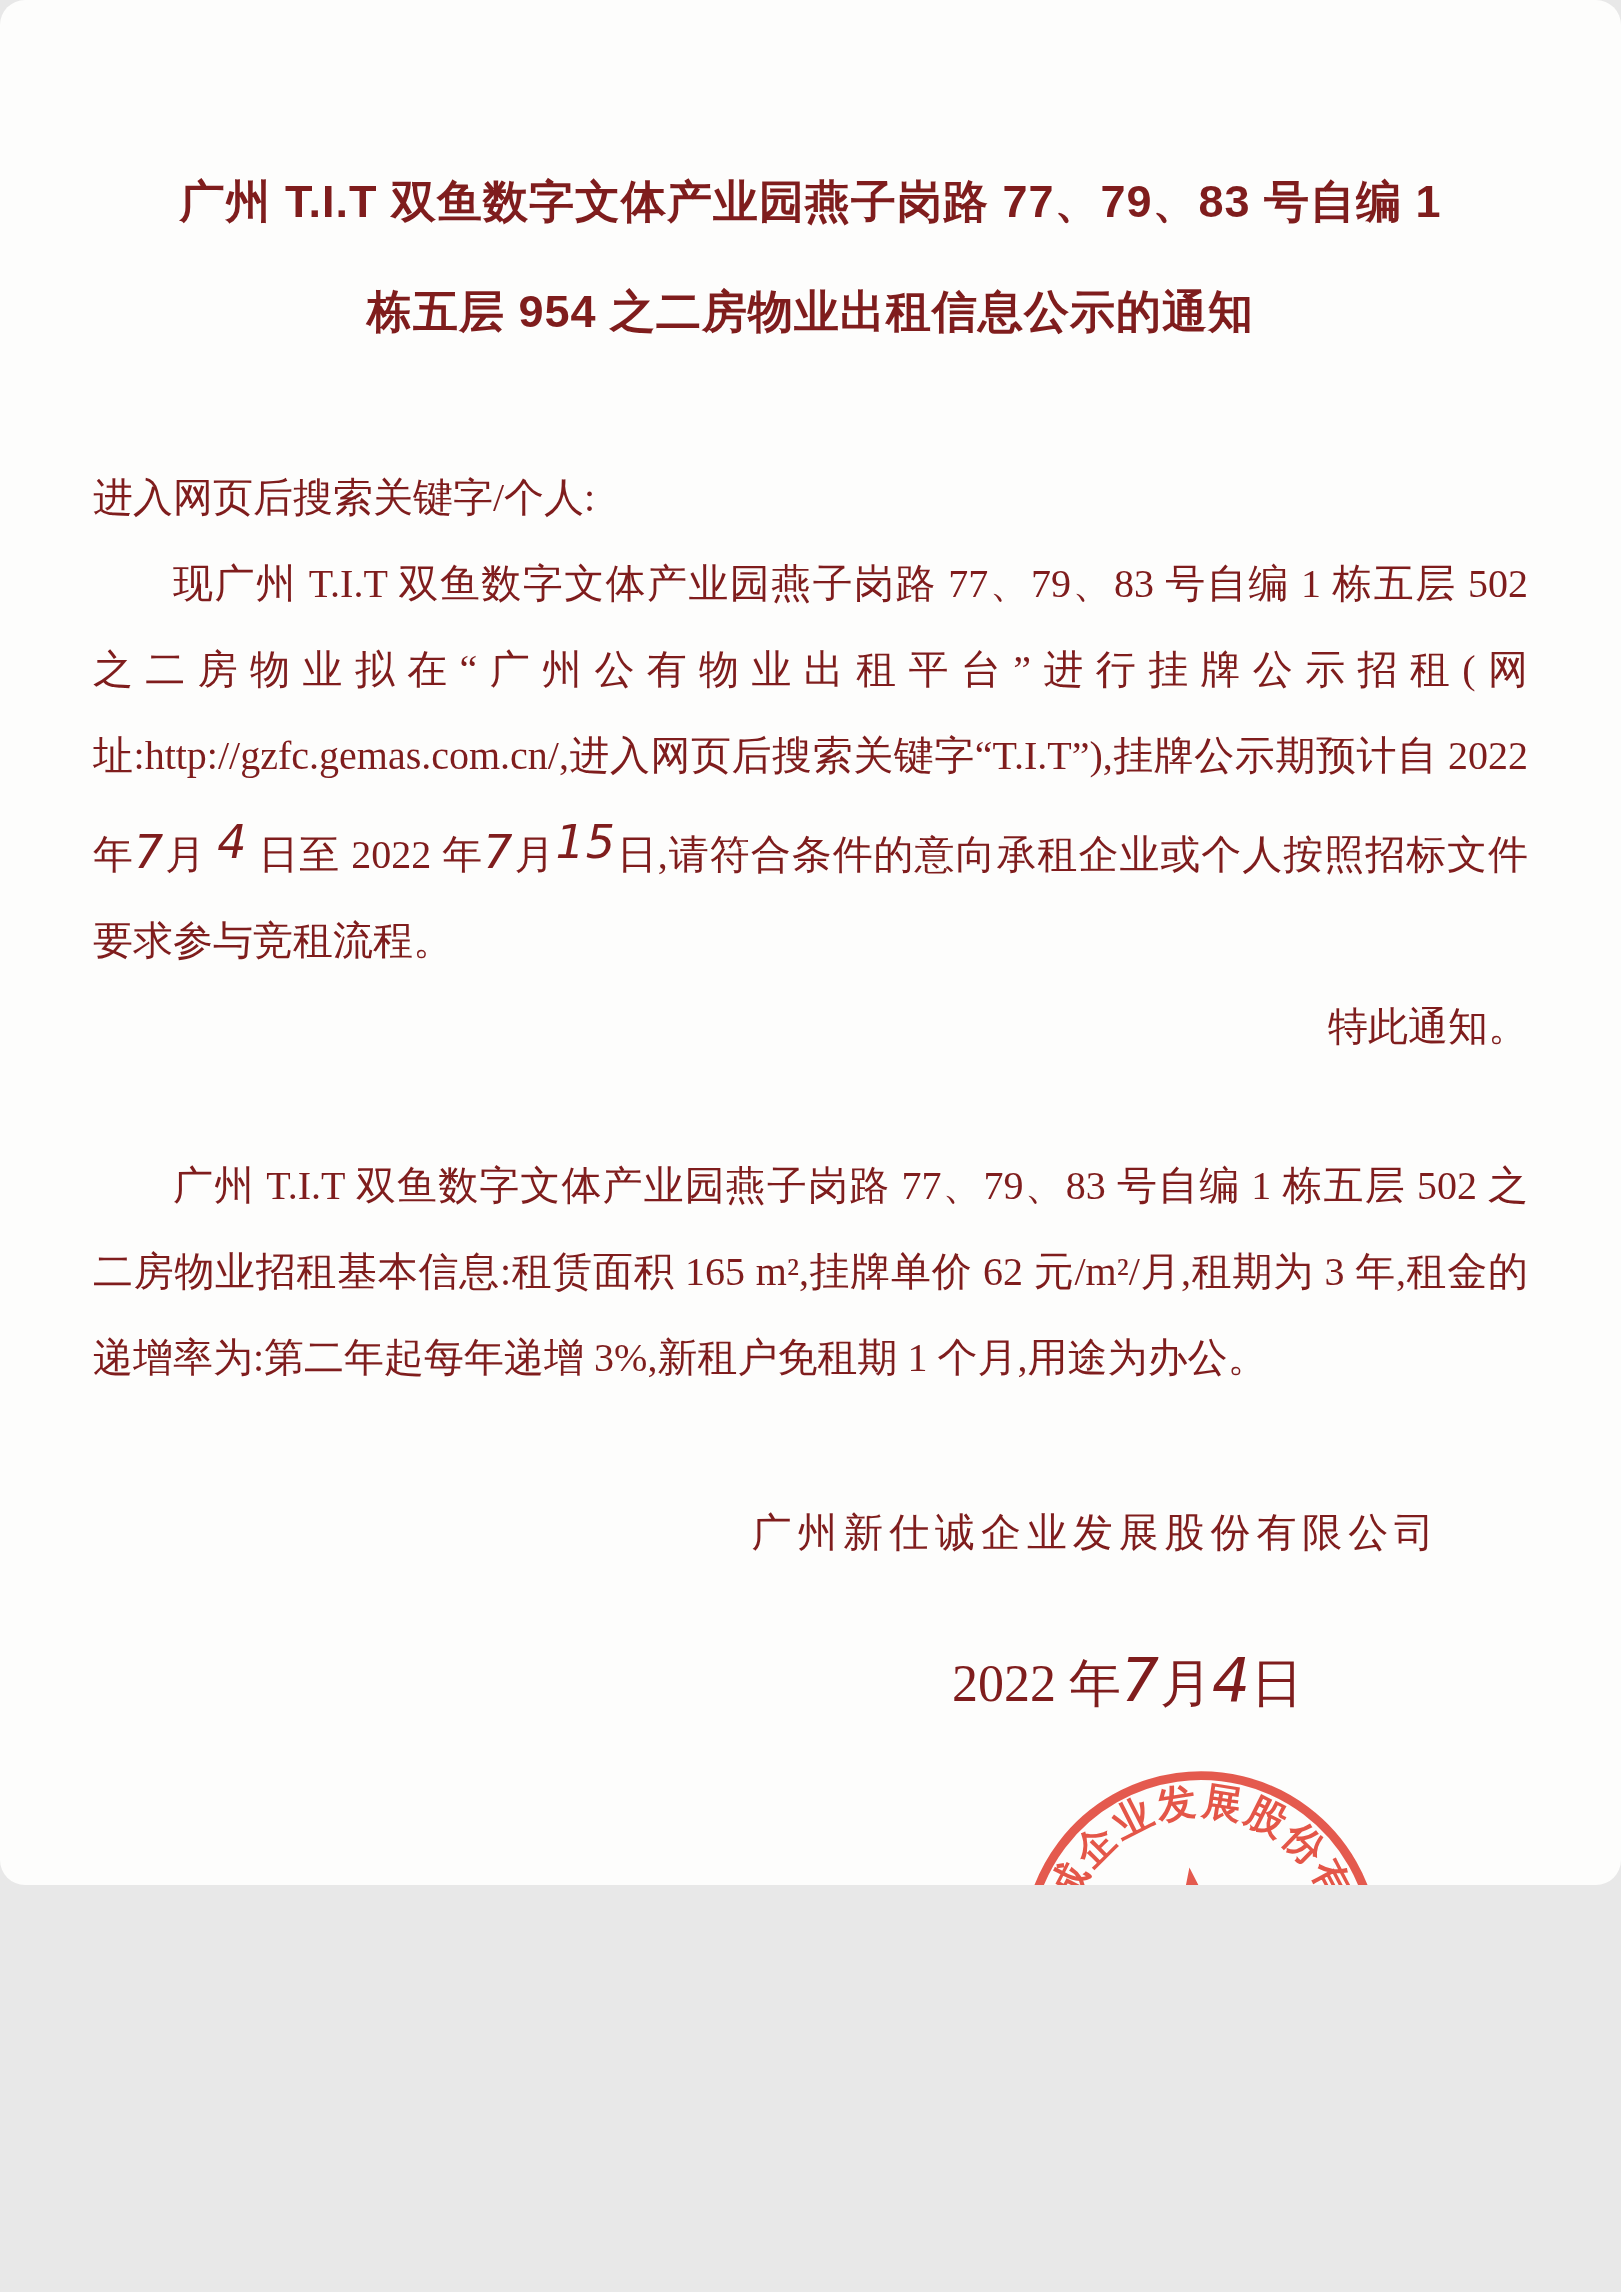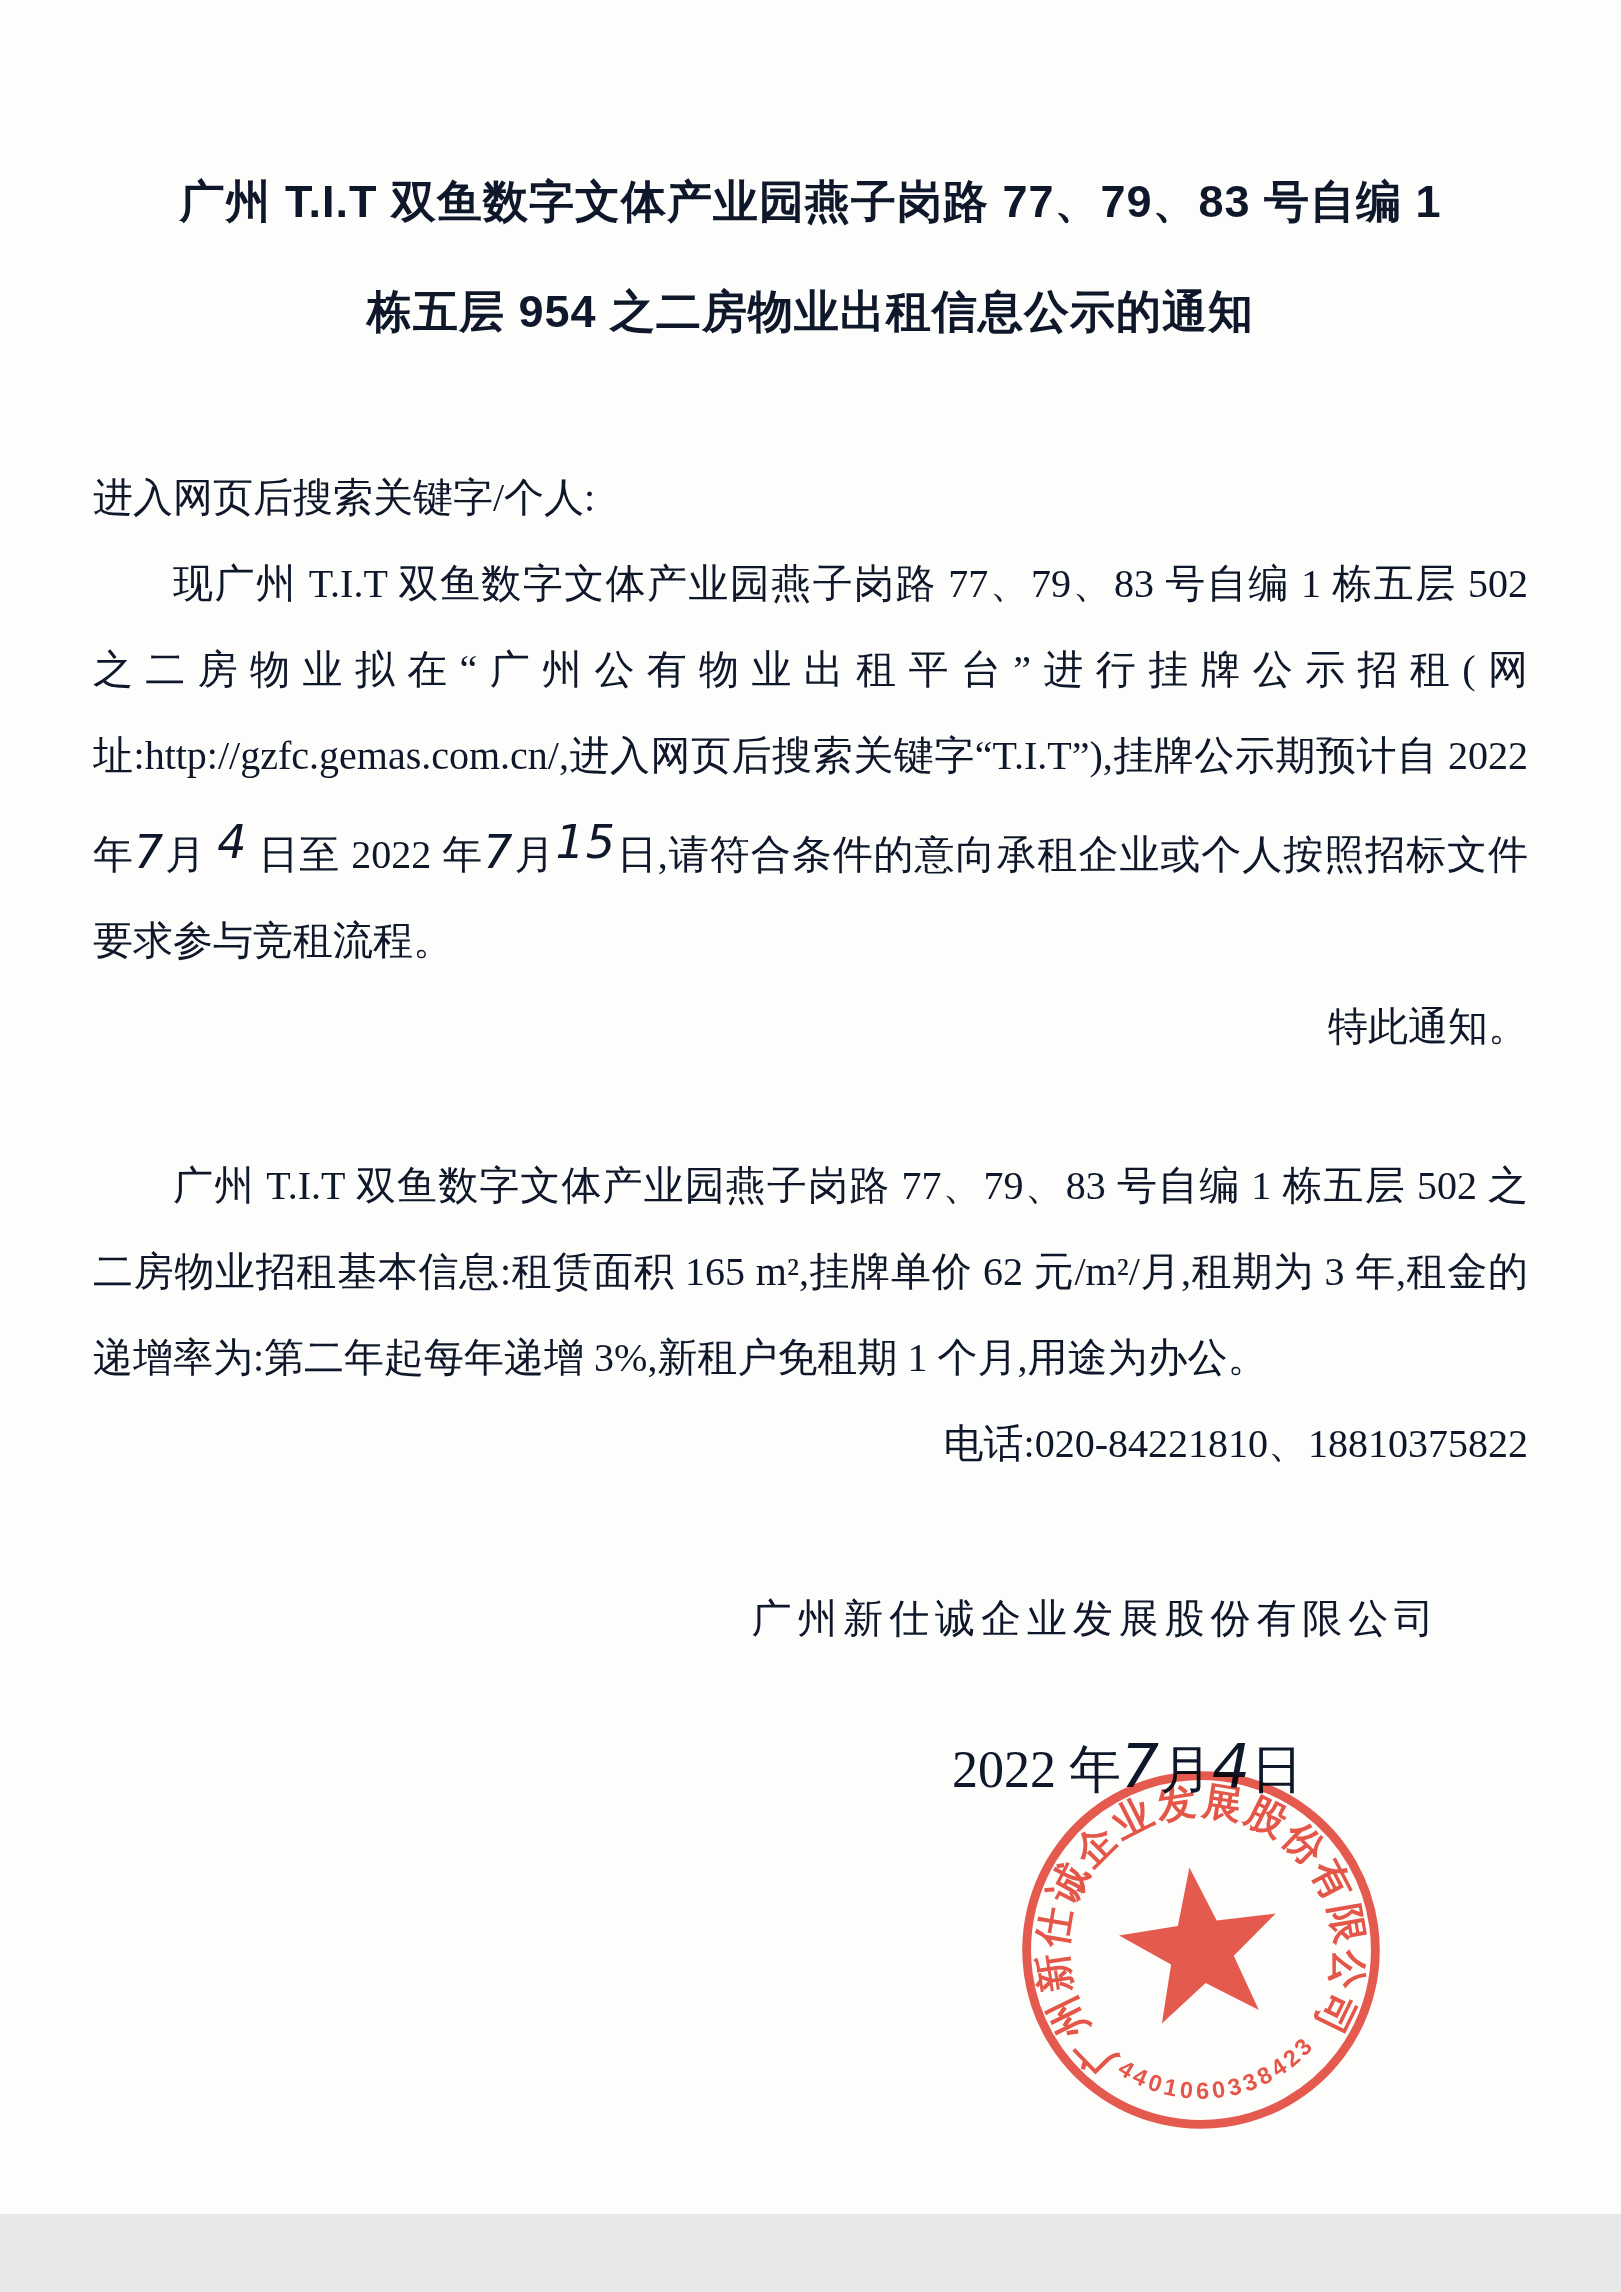--- a/index.html
+++ b/index.html
@@ -1,23 +1,24 @@
 <!DOCTYPE html>
 <html><head>
 <meta charset="utf-8">
 <style>
   html,body{margin:0;padding:0;background:#e8e8e8;}
   .page{
     position:relative;
-    width:1621px;height:2214px;
+    width:1621px;height:1885px;
     margin:0 auto;
     background:#fdfdfc;
     font-family:"Liberation Serif","DejaVu Serif",serif;
-    color:#0f172a;
+    color:#7f1d1d;
     overflow:hidden;
+    border-radius:25px;
   }
   .content{padding:147px 93px 0 93px;}
   .title{
     text-align:center;
     font-weight:700;
     font-size:45px;
     line-height:110px;
     font-family:"Liberation Sans","DejaVu Sans",sans-serif;
     letter-spacing:1px;
   }
@@ -93,21 +94,20 @@
     <div class="salutation">进入网页后搜索关键字/个人:</div>
 
     <p class="para p1"><span>现广州 T.I.T 双鱼数字文体产业园燕子岗路 77、79、83 号自编 1 栋五层 502 之二房物业拟在“广州公有物业出租平台”进行挂牌公示招租(网址:</span><span class="u">http://gzfc.gemas.com.cn/</span><span>,进入网页后搜索关键字“T.I.T”),挂牌公示期预计自 </span><span class="u"><span>2022 年</span><span class="hw">7</span><span>月 </span><span class="hw hw-up">4</span><span> 日至 2022 年</span><span class="hw">7</span><span>月</span><span class="hw hw-up">15</span><span>日</span></span><span>,请符合条件的意向承租企业或个人按照招标文件要求参与竞租流程。</span></p>
 
     <p class="bodyline">特此通知。</p>
 
     <p class="para p2">广州 T.I.T 双鱼数字文体产业园燕子岗路 77、79、83 号自编 1 栋五层 502 之二房物业招租基本信息:租赁面积 165 m²,挂牌单价 62 元/m²/月,租期为 3 年,租金的递增率为:第二年起每年递增 3%,新租户免租期 1 个月,用途为办公。</p>
 
 
 
-    <p class="bodyline">电话:020-84221810、18810375822</p>
 
     <div class="signature">
       <p class="sig-company">广州新仕诚企业发展股份有限公司</p>
       <p class="sig-date"><span>2022 年</span><span class="hw">7</span><span>月</span><span class="hw">4</span><span>日</span></p>
     </div>
   </div>
 
   <div class="seal">
     <svg width="382" height="382" viewBox="0 0 390 390">
       <defs>

